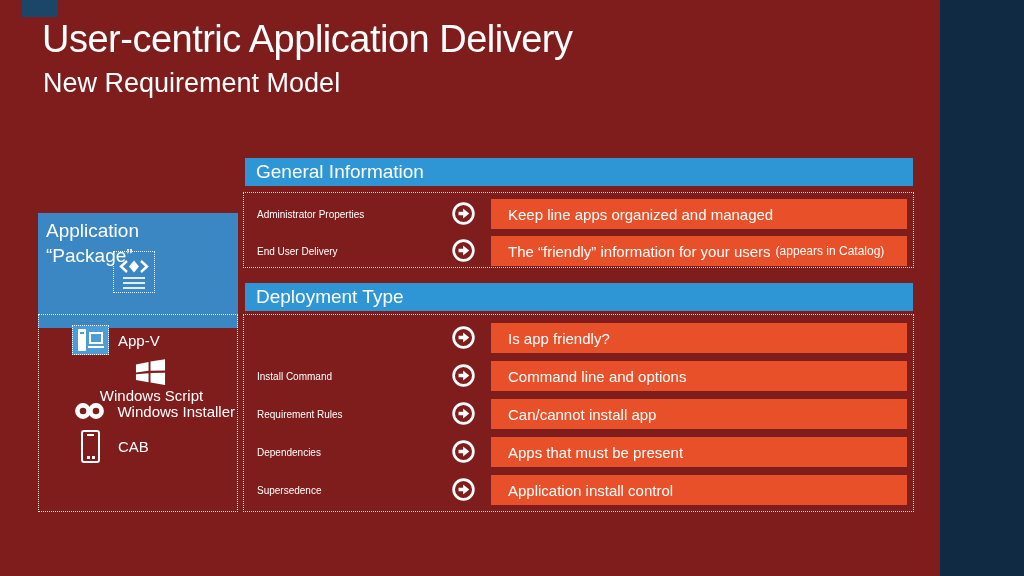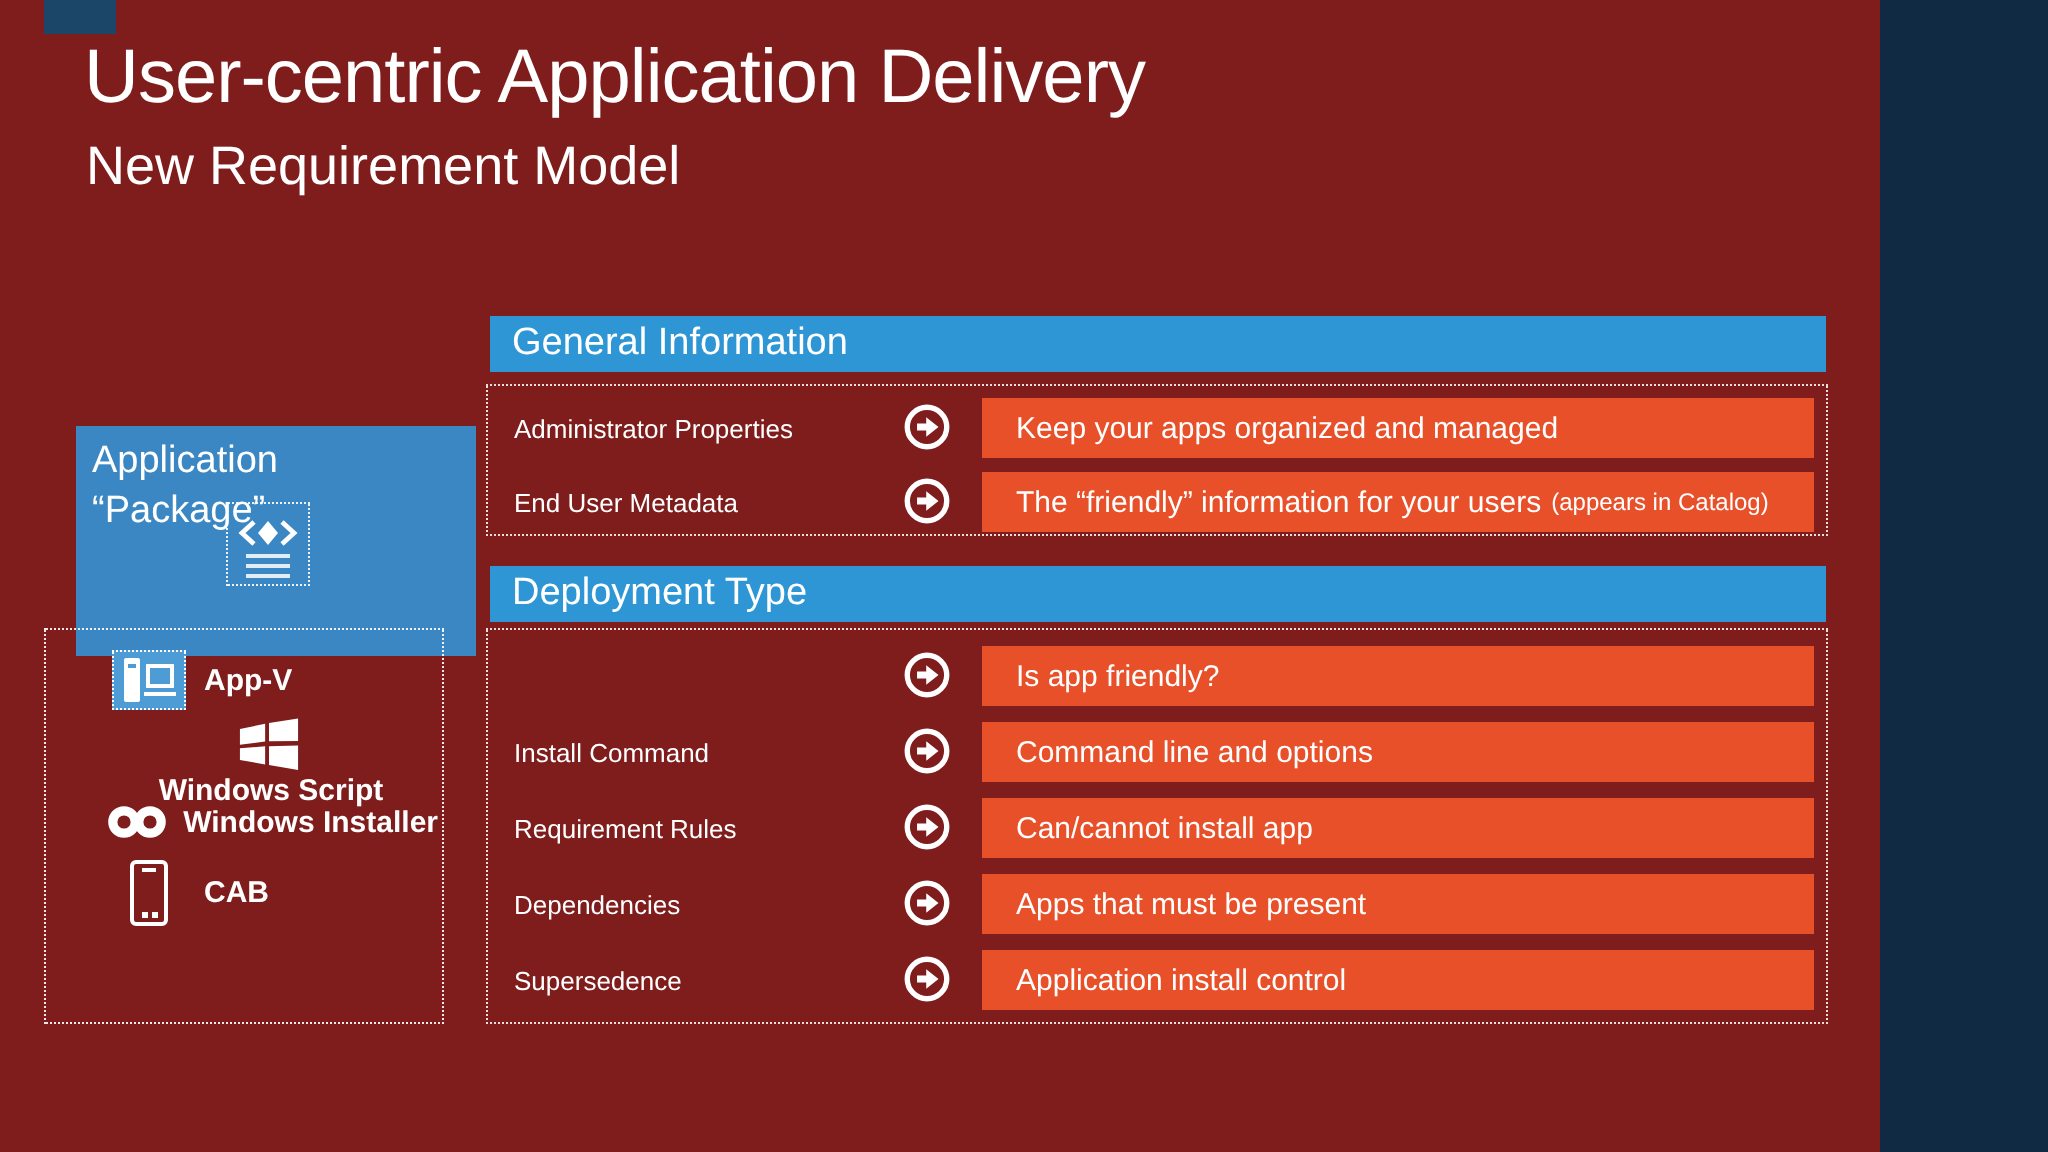--- a/index.html
+++ b/index.html
@@ -16,34 +16,34 @@
   .hdr{position:absolute;left:245px;width:668px;height:28px;background:#2F96D5;
        font-size:19px;font-weight:400;display:flex;align-items:center;padding-left:11px;box-sizing:border-box;}
   .hdr-general{top:158px;}
   .hdr-deploy{top:283px;}
 
   .panel{position:absolute;left:243px;width:671px;border:1px dotted rgba(255,255,255,.85);box-sizing:border-box;}
   .panel-general{top:192px;height:76px;}
   .panel-deploy{top:314px;height:198px;}
 
   .row{position:absolute;left:0;width:100%;height:30px;}
-  .row-label{position:absolute;left:13px;top:0;height:30px;display:flex;align-items:center;font-size:13px;text-align:right;}
+  .row-label{position:absolute;left:13px;top:0;height:30px;display:flex;align-items:center;font-size:10px;text-align:right;}
   .arrow{position:absolute;left:208px;top:3px;width:23px;height:23px;}
   .orange{position:absolute;left:247px;top:0;width:416px;height:30px;background:#E8502A;
           display:flex;align-items:center;padding-left:17px;box-sizing:border-box;font-size:15px;}
   .orange .note{font-size:12px;margin-left:5px;}
 
   
   .pkg-box{position:absolute;left:38px;top:213px;width:200px;height:115px;background:#3A87C4;}
   .pkg-text{position:absolute;left:8px;top:5px;font-size:19px;line-height:25px;}
   .pkg-icon{position:absolute;left:75px;top:38px;width:42px;height:42px;border:1px dotted rgba(255,255,255,.9);box-sizing:border-box;}
 
   
-  .formats-box{position:absolute;left:22px;top:314px;width:200px;height:198px;
-               border:1px dotted rgba(255,255,255,.9);box-sizing:border-box;font-weight:bold;}
+  .formats-box{position:absolute;left:38px;top:314px;width:200px;height:198px;
+               border:1px dotted rgba(255,255,255,.9);box-sizing:border-box;}
   .fmt-row{position:absolute;left:26px;width:170px;height:36px;display:flex;align-items:center;}
   .fmt-icon-cell{width:50px;display:flex;justify-content:center;align-items:center;}
   .fmt-label{font-size:15px;margin-left:3px;white-space:nowrap;}
 
   
   .appv{width:37px;height:30px;background:#4E9CD6;border:1px dotted #fff;position:relative;box-sizing:border-box;}
   .appv .server{position:absolute;left:5px;top:3px;width:8px;height:22px;background:#fff;border-radius:1px;}
   .appv .server::after{content:"";position:absolute;left:2px;top:3px;width:4px;height:2px;background:#4E9CD6;}
   .appv .monitor{position:absolute;left:16px;top:6px;width:14px;height:12px;border:2px solid #fff;box-sizing:border-box;}
   .appv .monitor-base{position:absolute;left:15px;top:20px;width:16px;height:2px;background:#fff;}
@@ -84,27 +84,27 @@
 
     <div class="row" style="top:6px;">
       <div class="row-label">Administrator Properties</div>
       <span class="arrow">
         <svg width="23" height="23" viewBox="0 0 24 24">
             <circle cx="12" cy="12" r="10.3" fill="none" stroke="#fff" stroke-width="2.8"></circle>
             <path d="M6.8 10.2h4.8V6.9l6.4 5.1-6.4 5.1v-3.3H6.8z" fill="#fff"></path>
           </svg>
       </span>
       <div class="orange">
-        <span>Keep your apps organized and managed</span>
+        <span>Keep line apps organized and managed</span>
         <span class="note"></span>
       </div>
     </div>
 
     <div class="row" style="top:43px;">
-      <div class="row-label">End User Metadata</div>
+      <div class="row-label">End User Delivery</div>
       <span class="arrow">
         <svg width="23" height="23" viewBox="0 0 24 24">
             <circle cx="12" cy="12" r="10.3" fill="none" stroke="#fff" stroke-width="2.8"></circle>
             <path d="M6.8 10.2h4.8V6.9l6.4 5.1-6.4 5.1v-3.3H6.8z" fill="#fff"></path>
           </svg>
       </span>
       <div class="orange">
         <span>The “friendly” information for your users</span>
         <span class="note">(appears in Catalog)</span>
       </div>

